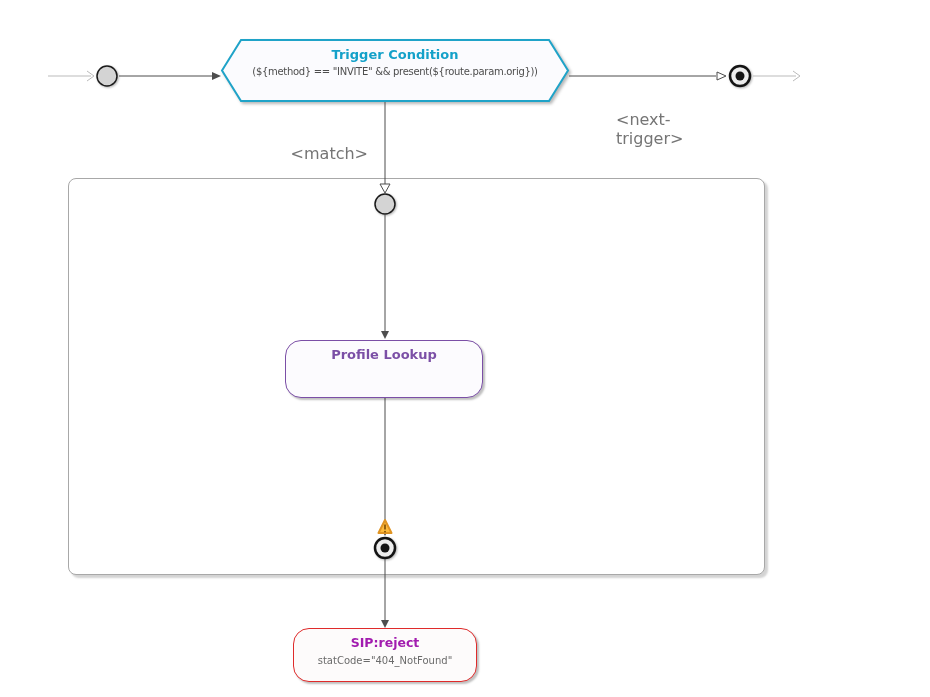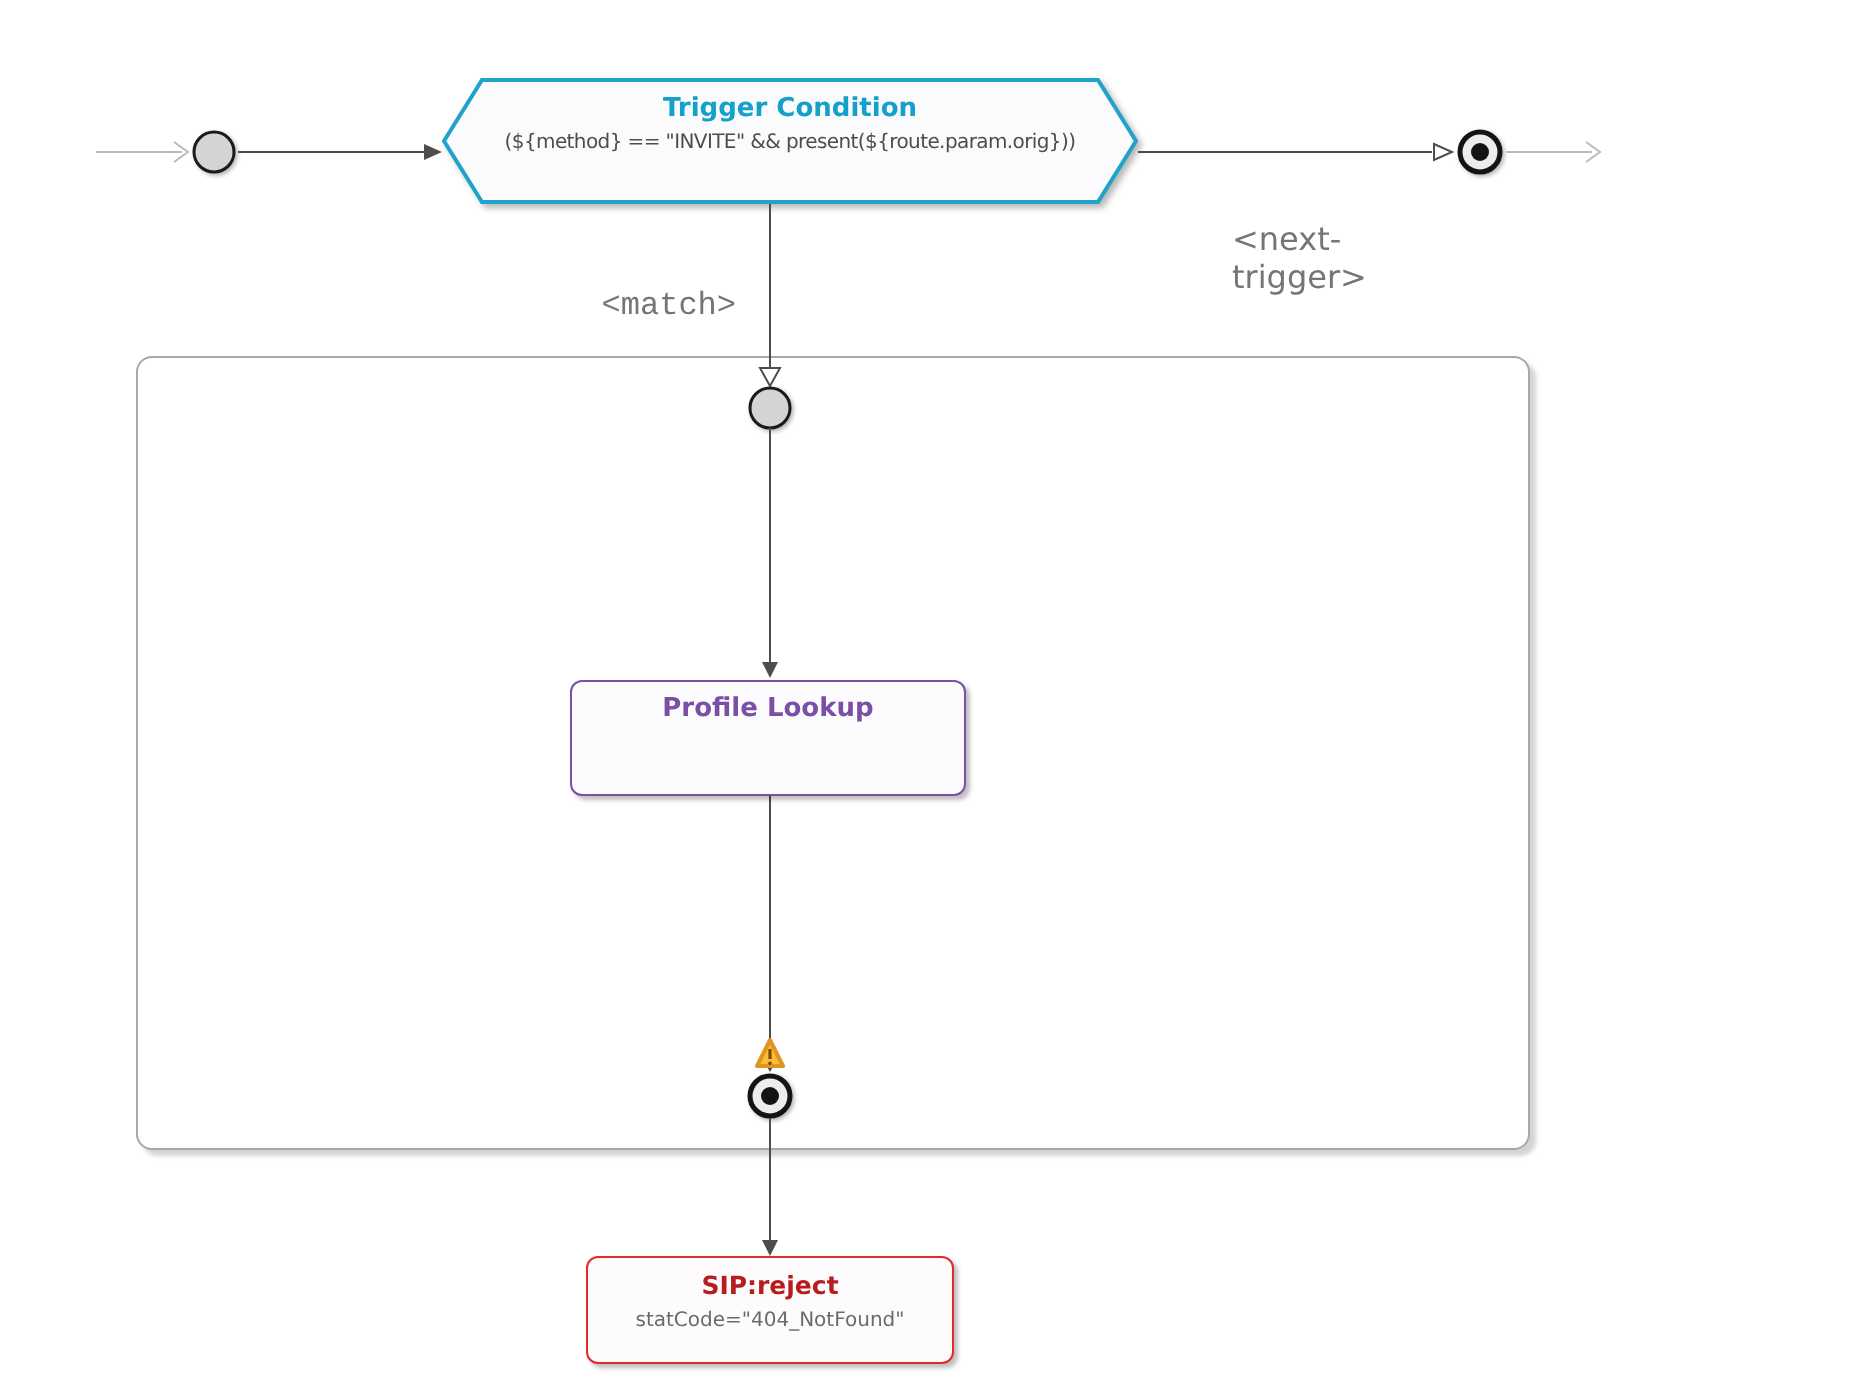--- a/index.html
+++ b/index.html
@@ -18,39 +18,39 @@
   svg.layer{left:0;top:0;width:930px;height:697px;pointer-events:none;}
   .hex-shadow{filter:drop-shadow(2px 2px 1.5px rgba(0,0,0,.28));}
   .node-shadow{filter:drop-shadow(1.5px 1.5px 1px rgba(0,0,0,.3));}
   
   .hex-title{left:222px;top:47px;width:346px;text-align:center;
     font-size:13px;font-weight:bold;color:#14a1c9;}
   .hex-cond{left:212px;top:66px;width:366px;text-align:center;
     font-size:10px;letter-spacing:-0.3px;color:#4d4d4d;}
   
   .edge-label{font-size:16px;color:#757575;}
-  .lbl-match{left:288px;top:144px;width:80px;text-align:right;font-family:Liberation Mono, monospace;}
+  .lbl-match{left:288px;top:144px;width:80px;text-align:right;}
   .lbl-next{left:616px;top:110px;width:120px;text-align:left;}
   
   .node{
-    box-sizing:border-box;border-radius:6px;
+    box-sizing:border-box;border-radius:16px;
     box-shadow:2px 2px 2px rgba(0,0,0,.25);
     display:flex;flex-direction:column;align-items:center;justify-content:flex-start;
   }
   .node-profile{
     left:285px;top:340px;width:198px;height:58px;
     background:#fcfbfe;border:1.5px solid #7b4fa6;padding-top:5px;
   }
   .node-profile .title{font-size:13px;font-weight:bold;color:#7b4fa6;line-height:17px;}
   .node-body{font-size:10px;color:#6b6b6b;line-height:13px;text-align:center;margin-top:3px;}
   .node-reject{
     left:293px;top:628px;width:184px;height:54px;
     background:#fdfbfb;border:1.5px solid #df2b2b;padding-top:6px;
   }
-  .node-reject .title{font-size:12.5px;font-weight:bold;color:#b91c1c;line-height:16px;}
+  .node-reject .title{font-size:12.5px;font-weight:bold;color:#a21caf;line-height:16px;}
 </style>
 </head>
 <body>
 
 <div class="canvas">
 
   <div class="abs container-box"></div>
 
   <svg class="abs layer" viewBox="0 0 930 697" xmlns="http://www.w3.org/2000/svg">
 

